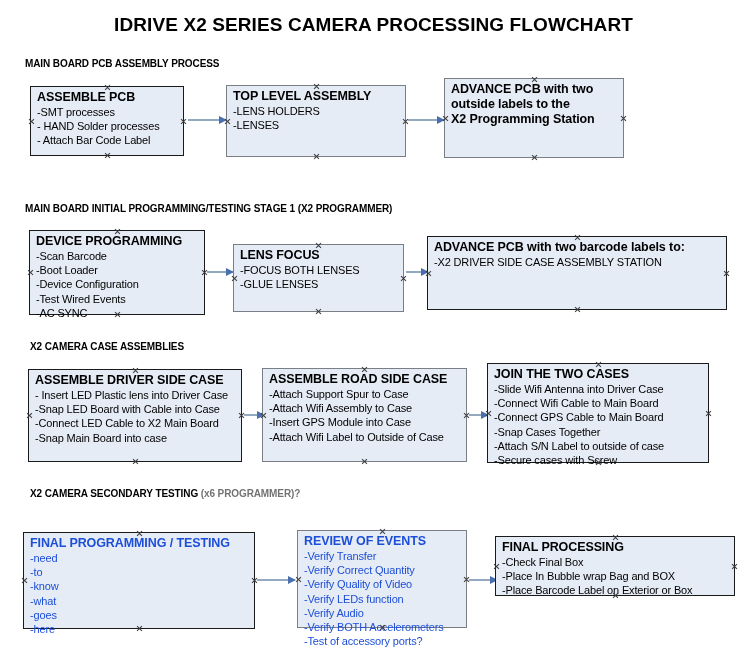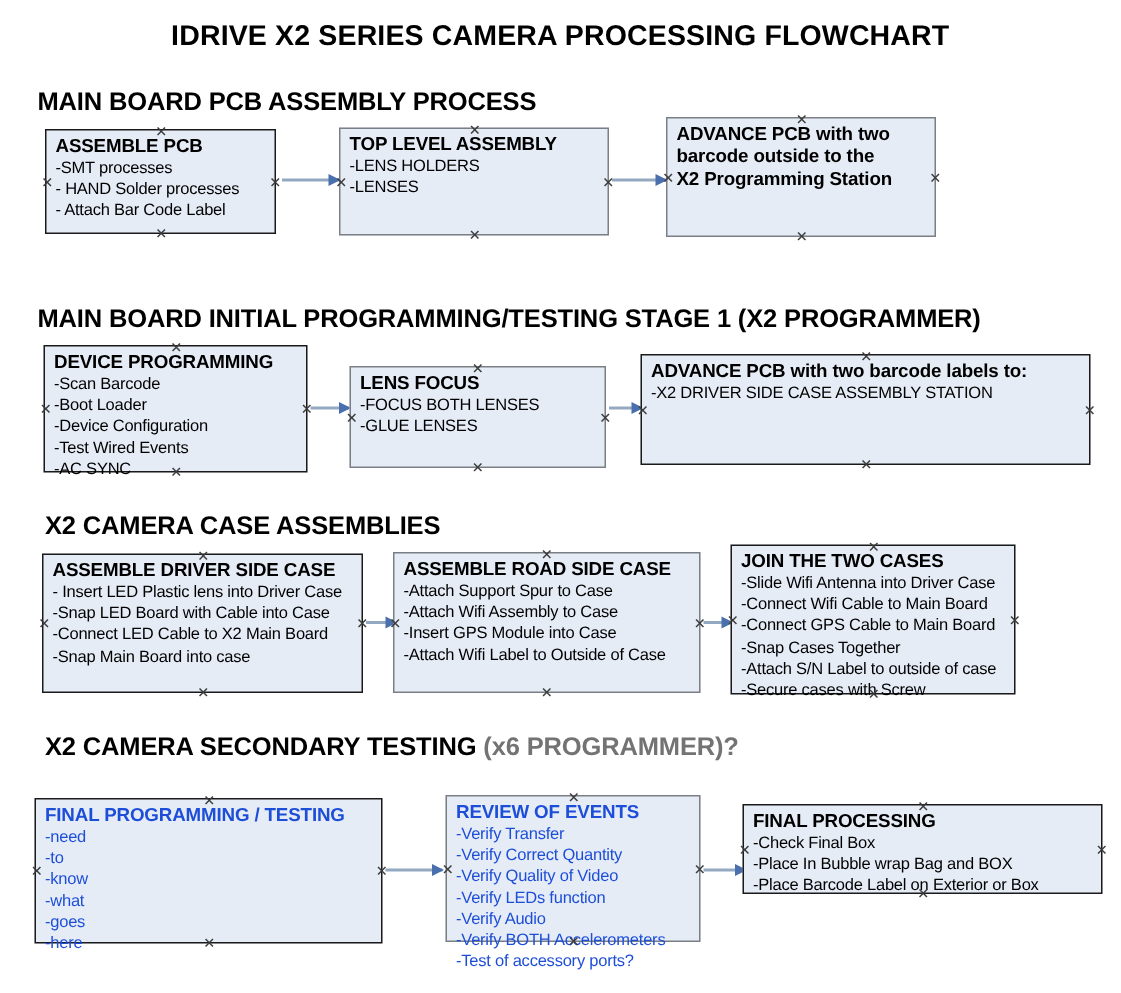--- a/index.html
+++ b/index.html
@@ -11,21 +11,21 @@
   }
   #canvas{position:absolute;left:0;top:0;width:747px;height:662px;}
 
   .title{
     position:absolute;left:0;top:14px;width:747px;text-align:center;
     font-size:19px;font-weight:bold;letter-spacing:0.1px;color:#000;
     white-space:nowrap;
   }
 
   .section-head{
-    position:absolute;font-size:17px;font-weight:bold;color:#000;
+    position:absolute;font-size:10px;font-weight:bold;color:#000;
     white-space:nowrap;letter-spacing:-0.1px;
   }
   .section-head .red{color:#737373;}
 
   .box{
     position:absolute;box-sizing:border-box;
     background:#e6ecf6;border:1.3px solid #1a1a1a;
     padding:3px 0 0 6px;overflow:visible;
   }
   .box.grayborder{border-color:#7a7f85;}
@@ -96,21 +96,21 @@
     <div class="hx" style="left:100%;top:50%;"></div>
   </div>
 
   <div class="arrow" style="left:408px;top:116px;width:36px;">
     <div class="shaft"></div>
     <div class="head"></div>
   </div>
 
   <div class="box grayborder" style="left:444px;top:78px;width:180px;height:80px;">
     <div class="hd">ADVANCE PCB with two</div>
-    <div class="hd">barcode outside to the</div>
+    <div class="hd">outside labels to the</div>
     <div class="hd">X2 Programming Station</div>
     <div class="hx" style="left:50%;top:0;"></div>
     <div class="hx" style="left:50%;top:100%;"></div>
     <div class="hx" style="left:0;top:50%;"></div>
     <div class="hx" style="left:100%;top:50%;"></div>
   </div>
 
   <div class="section-head" style="left:25px;top:203px;">
     <span>MAIN BOARD INITIAL PROGRAMMING/TESTING STAGE 1 (X2 PROGRAMMER)</span>
   </div>
@@ -188,21 +188,21 @@
     <div class="hx" style="left:50%;top:100%;"></div>
     <div class="hx" style="left:0;top:50%;"></div>
     <div class="hx" style="left:100%;top:50%;"></div>
   </div>
 
   <div class="arrow" style="left:469px;top:411px;width:19px;">
     <div class="shaft"></div>
     <div class="head"></div>
   </div>
 
-  <div class="box" style="left:487px;top:363px;width:190px;height:100px;">
+  <div class="box" style="left:487px;top:363px;width:222px;height:100px;">
     <div class="hd">JOIN THE TWO CASES</div>
     <div class="li">-Slide Wifi Antenna into Driver Case</div>
     <div class="li">-Connect Wifi Cable to Main Board</div>
     <div class="li">-Connect GPS Cable to Main Board</div>
     <div class="li">-Snap Cases Together</div>
     <div class="li">-Attach S/N Label to outside of case</div>
     <div class="li">-Secure cases with Screw</div>
     <div class="hx" style="left:50%;top:0;"></div>
     <div class="hx" style="left:50%;top:100%;"></div>
     <div class="hx" style="left:0;top:50%;"></div>

